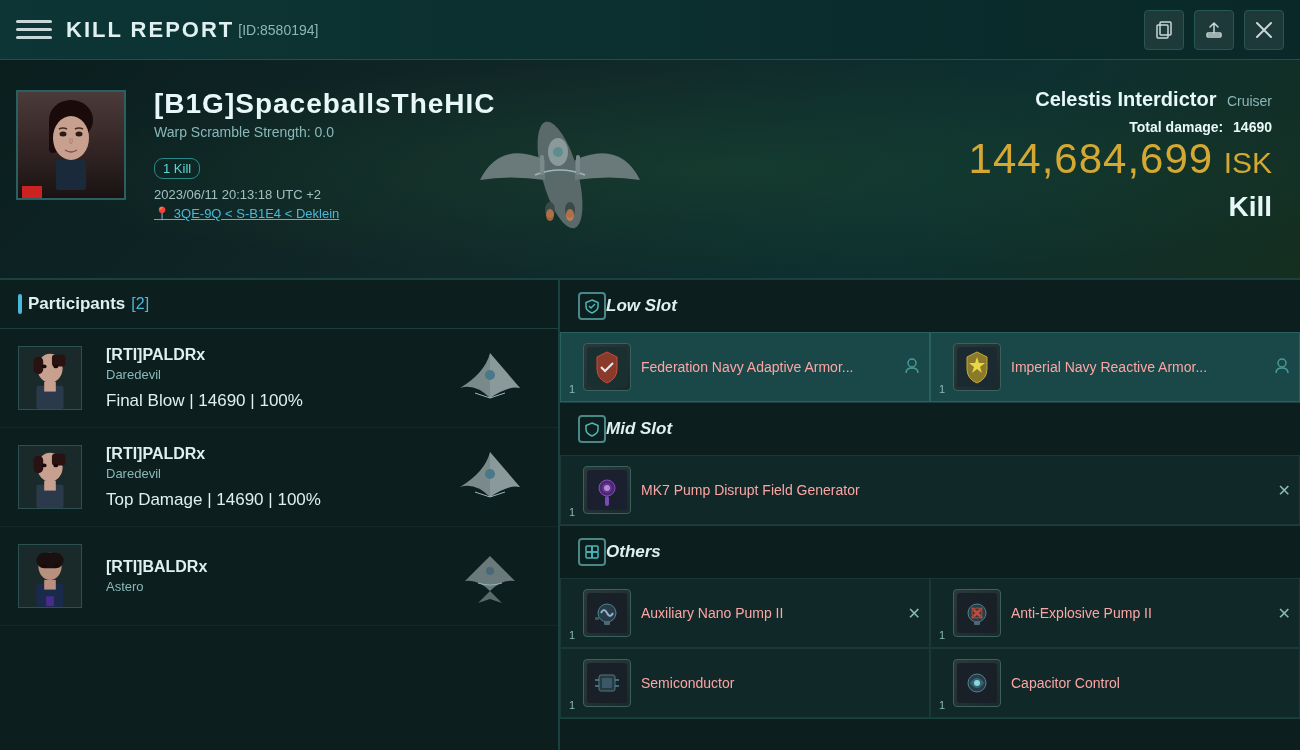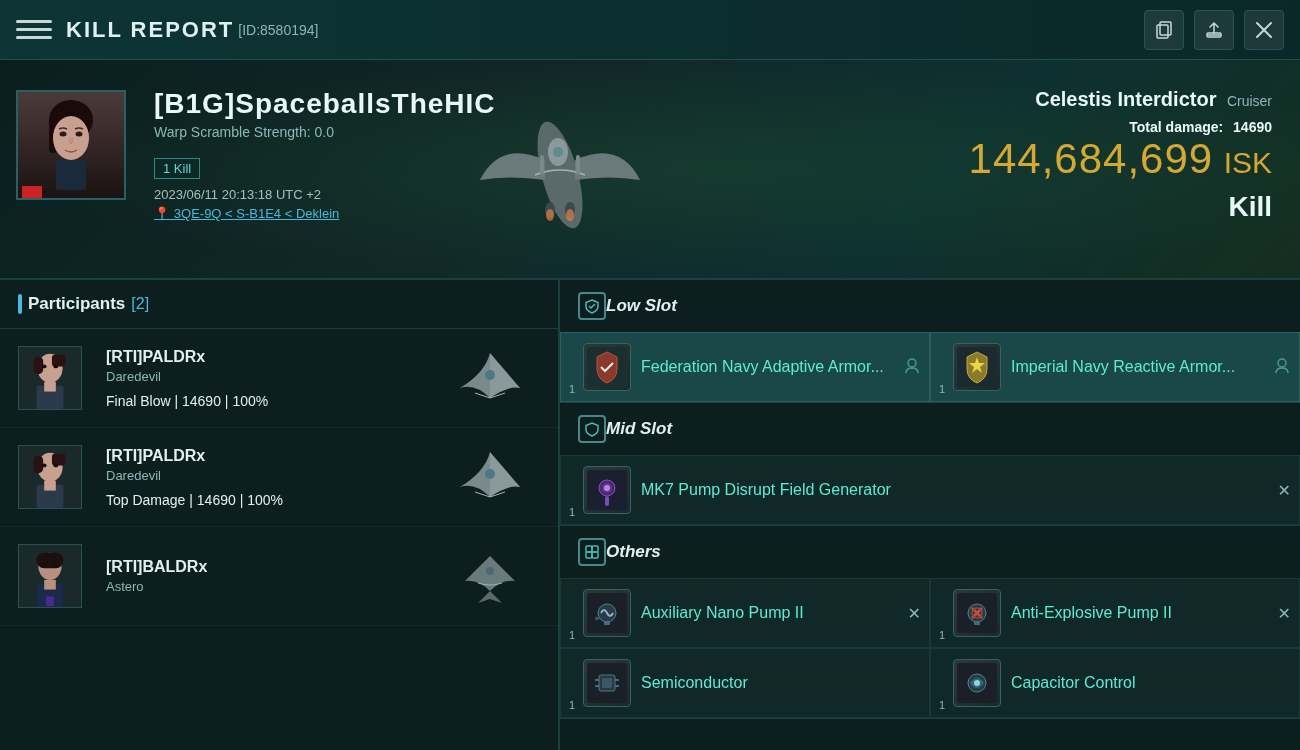--- a/index.html
+++ b/index.html
@@ -138,21 +138,21 @@
       color: #8ab8b8;
       margin-top: 4px;
     }
     .hero-kill-count {
       display: inline-block;
       color: #5ad8d8;
       font-size: 13px;
       margin-top: 18px;
       border: 1px solid #2a8888;
       padding: 2px 8px;
-      border-radius: 0;
+      border-radius: 9px;
     }
     .hero-datetime {
       font-size: 13px;
       color: #a0c0c0;
       margin-top: 8px;
     }
     .hero-location {
       font-size: 13px;
       color: #4ab8d8;
       margin-top: 4px;
@@ -279,21 +279,21 @@
       font-size: 16px;
       font-weight: bold;
       color: #e0f0f0;
     }
     .participant-ship {
       font-size: 13px;
       color: #8ab8b8;
       margin-top: 3px;
     }
     .participant-stats {
-      font-size: 14px;
+      font-size: 17px;
       color: #8ab8b8;
       margin-top: 9px;
     }
     .participant-stats span {
       color: #e0f0f0;
     }
     .participant-ship-img {
       width: 100px;
       height: 70px;
       display: flex;
@@ -371,22 +371,22 @@
       align-items: center;
       justify-content: center;
       overflow: hidden;
       position: relative;
       margin-left: 8px;
     }
     .slot-item-text {
       flex: 1;
     }
     .slot-item-name {
-      font-size: 16px;
-      color: #5eead4;
+      font-size: 14px;
+      color: #fca5a5;
       line-height: 1.3;
     }
     .slot-item-owner {
       position: absolute;
       right: 8px;
       top: 50%;
       transform: translateY(-50%);
       color: #4a9898;
       font-size: 16px;
     }

